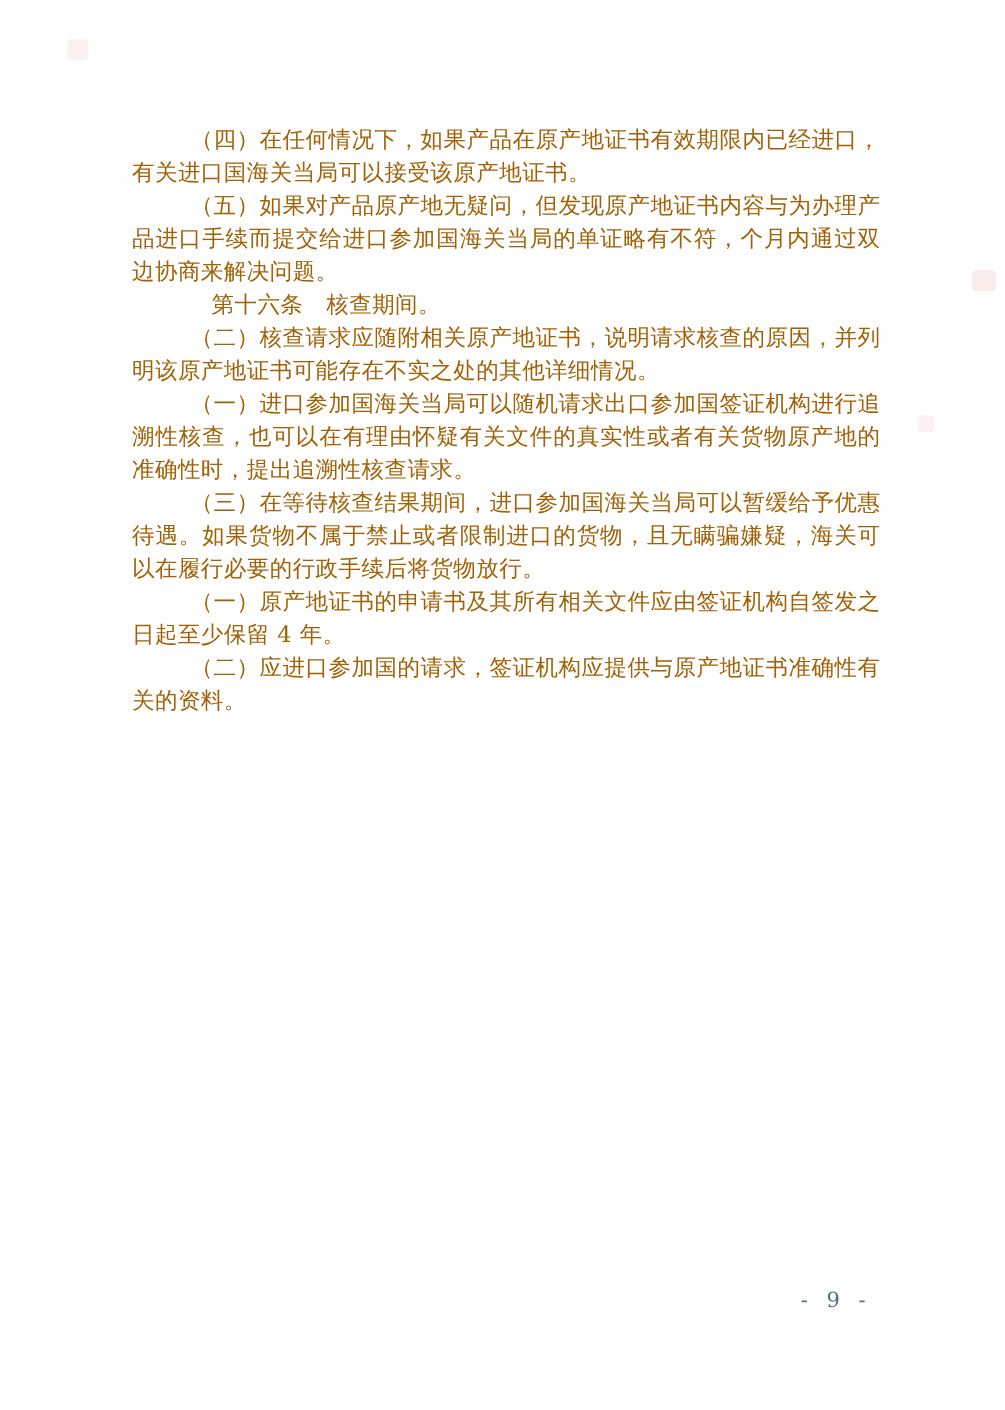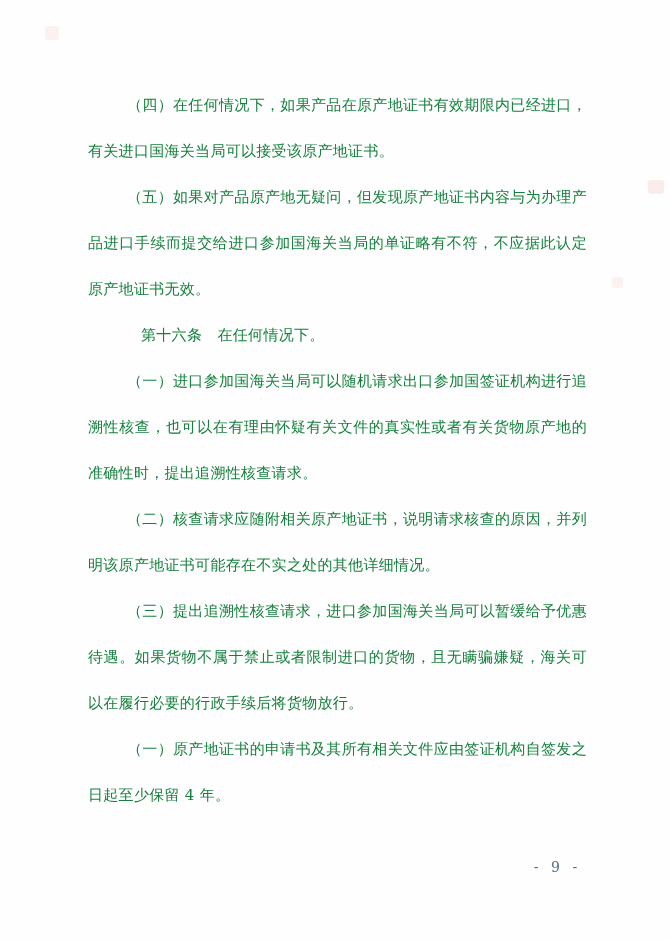--- a/index.html
+++ b/index.html
@@ -13,23 +13,23 @@
     height: 940px;
     background: #fefefe;
     overflow: hidden;
     font-family: "DejaVu Serif", "Liberation Serif", serif;
   }
   .doc-body {
     position: absolute;
     left: 88px;
     top: 82px;
     width: 499px;
-    color: #15803d;
+    color: #a16207;
     font-size: 15px;
-    line-height: 46px;
+    line-height: 22px;
     letter-spacing: 0.3px;
     text-align: justify;
   }
   .doc-body p {
     margin: 0;
     padding: 0;
   }
   .para {
     text-indent: 39px;
   }
@@ -56,26 +56,27 @@
   .artifact-2 { left: 612px; top: 277px; width: 11px; height: 11px; background: #fcf1f1; }
   .artifact-3 { left: 45px;  top: 26px;  width: 14px; height: 14px; background: #fcf1f1; }
 </style>
 </head>
 <body>
 
 <div class="page">
 
   <div class="doc-body">
     <p class="para">（四）在任何情况下，如果产品在原产地证书有效期限内已经进口，有关进口国海关当局可以接受该原产地证书。</p>
-    <p class="para">（五）如果对产品原产地无疑问，但发现原产地证书内容与为办理产品进口手续而提交给进口参加国海关当局的单证略有不符，不应据此认定原产地证书无效。</p>
-    <p class="article-heading">第十六条　在任何情况下。</p>
+    <p class="para">（五）如果对产品原产地无疑问，但发现原产地证书内容与为办理产品进口手续而提交给进口参加国海关当局的单证略有不符，个月内通过双边协商来解决问题。</p>
+    <p class="article-heading">第十六条　核查期间。</p>
+    <p class="para">（二）核查请求应随附相关原产地证书，说明请求核查的原因，并列明该原产地证书可能存在不实之处的其他详细情况。</p>
     <p class="para">（一）进口参加国海关当局可以随机请求出口参加国签证机构进行追溯性核查，也可以在有理由怀疑有关文件的真实性或者有关货物原产地的准确性时，提出追溯性核查请求。</p>
-    <p class="para">（二）核查请求应随附相关原产地证书，说明请求核查的原因，并列明该原产地证书可能存在不实之处的其他详细情况。</p>
-    <p class="para">（三）提出追溯性核查请求，进口参加国海关当局可以暂缓给予优惠待遇。如果货物不属于禁止或者限制进口的货物，且无瞒骗嫌疑，海关可以在履行必要的行政手续后将货物放行。</p>
+    <p class="para">（三）在等待核查结果期间，进口参加国海关当局可以暂缓给予优惠待遇。如果货物不属于禁止或者限制进口的货物，且无瞒骗嫌疑，海关可以在履行必要的行政手续后将货物放行。</p>
     <p class="para">（一）原产地证书的申请书及其所有相关文件应由签证机构自签发之日起至少保留 4 年。</p>
+    <p class="para">（二）应进口参加国的请求，签证机构应提供与原产地证书准确性有关的资料。</p>
 
   </div>
 
   <div class="page-footer">- 9 -</div>
 
   <div class="artifact artifact-1"></div>
   <div class="artifact artifact-2"></div>
   <div class="artifact artifact-3"></div>
 
 </div>

